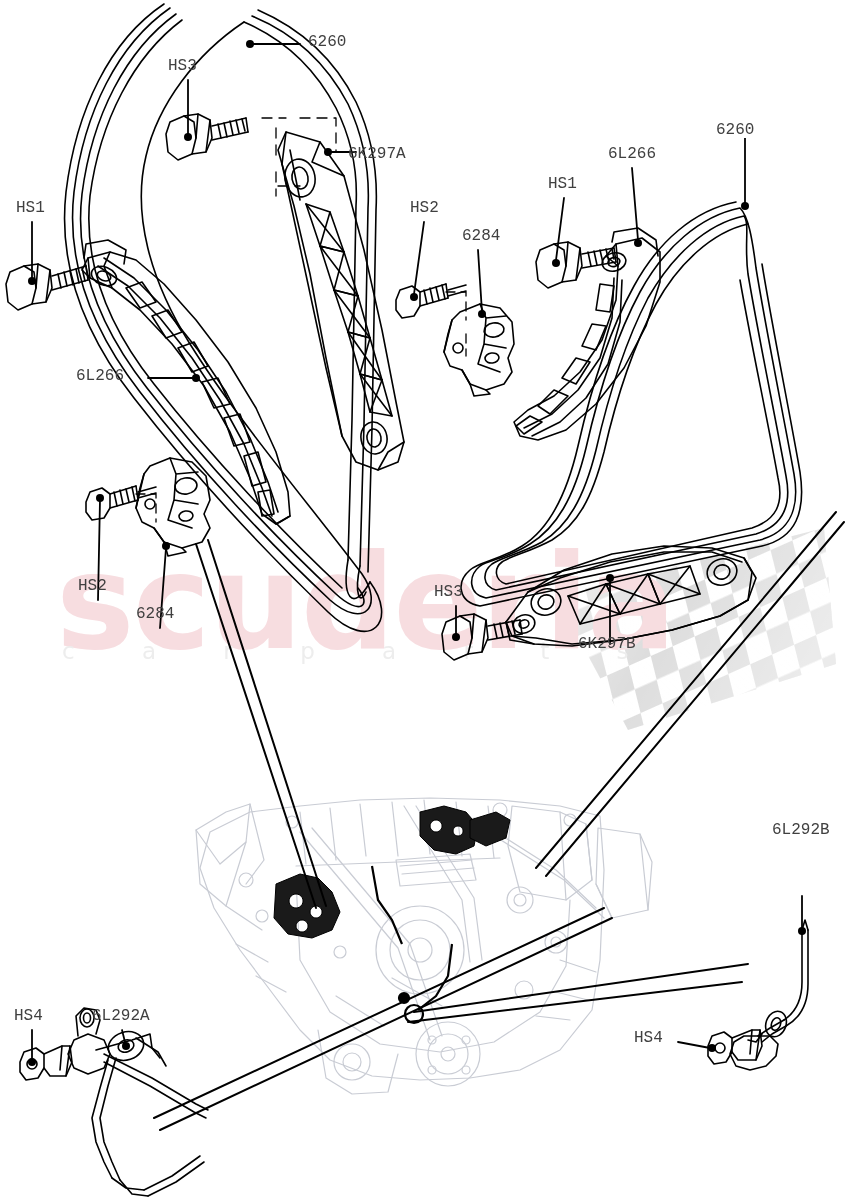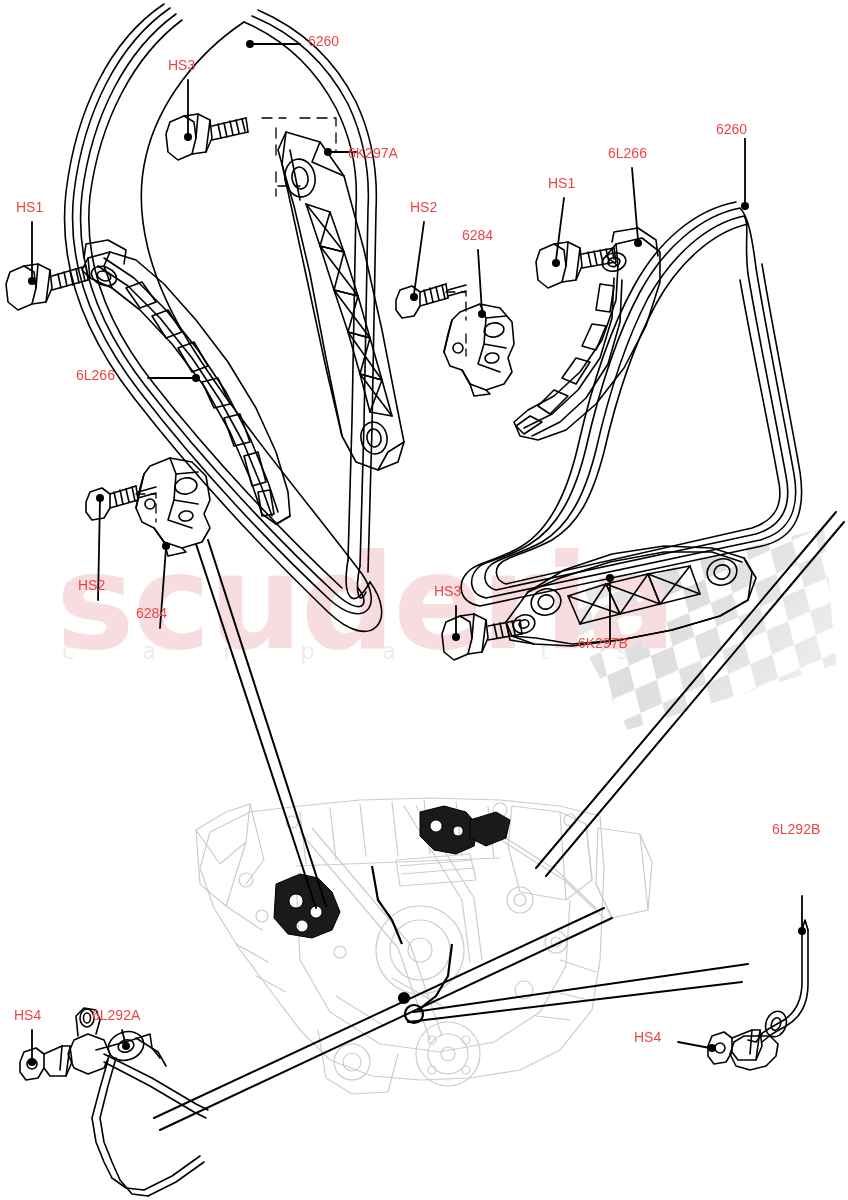--- a/index.html
+++ b/index.html
@@ -22,23 +22,23 @@
   .wm-carparts{
     position:absolute;left:62px;top:640px;
     font-family:"DejaVu Sans","Liberation Sans",sans-serif;
     font-size:23px;font-weight:400;letter-spacing:30px;
     color:#ededed;line-height:1;white-space:nowrap;
   }
 
   
   .lbl{
     position:absolute;
-    font-family:Liberation Sans, sans-serif;
-    font-size:14px;font-weight:400;
-    color:#ef4444;
+    font-family:Liberation Mono, monospace;
+    font-size:16px;font-weight:400;
+    color:#404040;
     white-space:nowrap;line-height:1;
     letter-spacing:0px;
   }
 </style>
 </head>
 <body>
 
 <div id="sheet">
 
   <div class="wm-layer">

